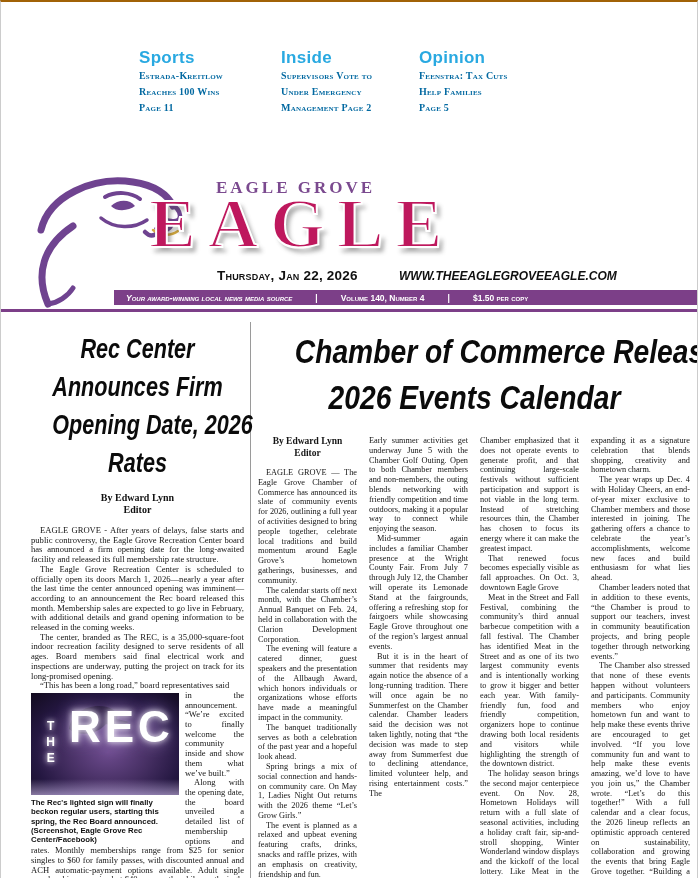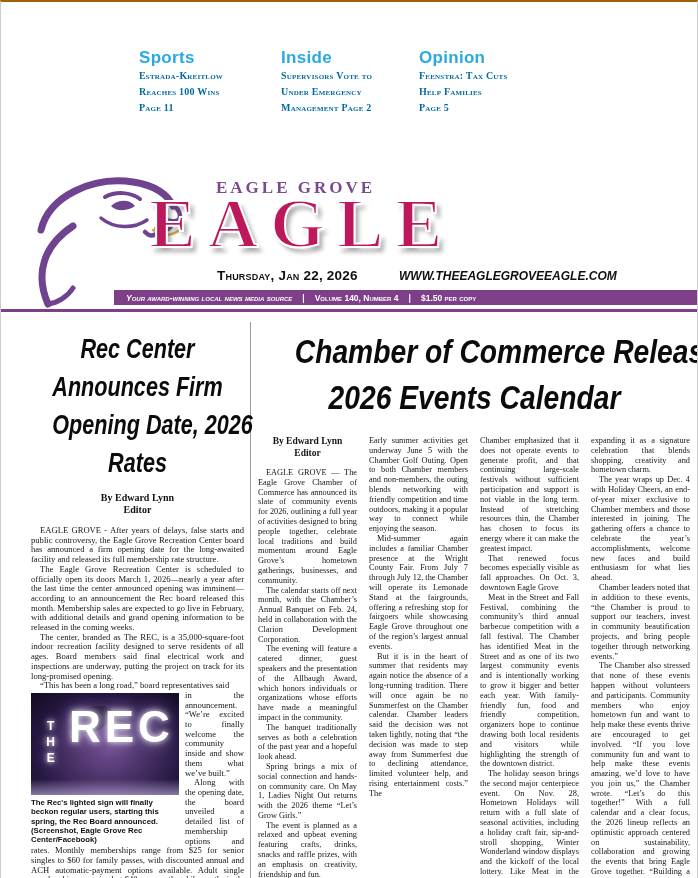--- a/index.html
+++ b/index.html
@@ -25,21 +25,21 @@
   .kicker { position:absolute; left:215px; top:176px; font-weight:bold; font-size:17px;
             letter-spacing:3px; color:#7b4a8f; }
   .paper-title { position:absolute; left:148px; top:186px; font-weight:bold; font-size:70px;
             line-height:72px; letter-spacing:12px; color:#be185d;
             -webkit-text-stroke:2px #ffffff; text-shadow:4px 5px 4px rgba(70,70,70,.45); }
   .mast-date { position:absolute; left:216px; top:266px; font-family:"Liberation Sans",sans-serif;
             font-weight:bold; font-size:13.5px; font-variant:small-caps; letter-spacing:.2px; color:#101010; }
   .mast-site { position:absolute; left:388px; top:267px; font-family:"Liberation Sans",sans-serif;
             font-weight:bold; font-style:italic; font-size:12px; color:#101010;margin-left:10px; }
   .info-bar { position:absolute; left:113px; top:288px; right:0; height:15px; background:#7c3f88;
-            display:flex; align-items:center; gap:10px; padding-left:12px;
+            display:flex; align-items:center; gap:23px; padding-left:12px;
             font-family:"Liberation Sans",sans-serif; color:#ffffff; font-size:8.5px;
             font-variant:small-caps; font-weight:bold; }
   .info-bar .tagline { font-style:italic; }
   .info-rule { position:absolute; left:0; top:307px; width:698px; height:3px; background:#7c3f88; }
 
   
   .content { position:absolute; top:316px; left:30px; width:660px; height:562px; display:flex; }
   .col-divider { width:1px; background:#9a9a9a; margin:4px 7px 0 6px; }
 
   

